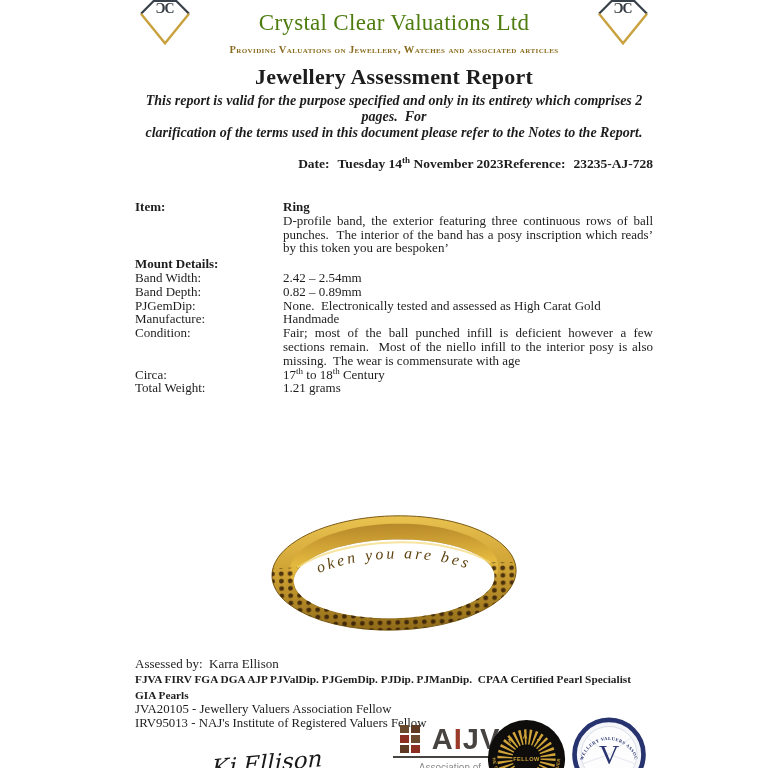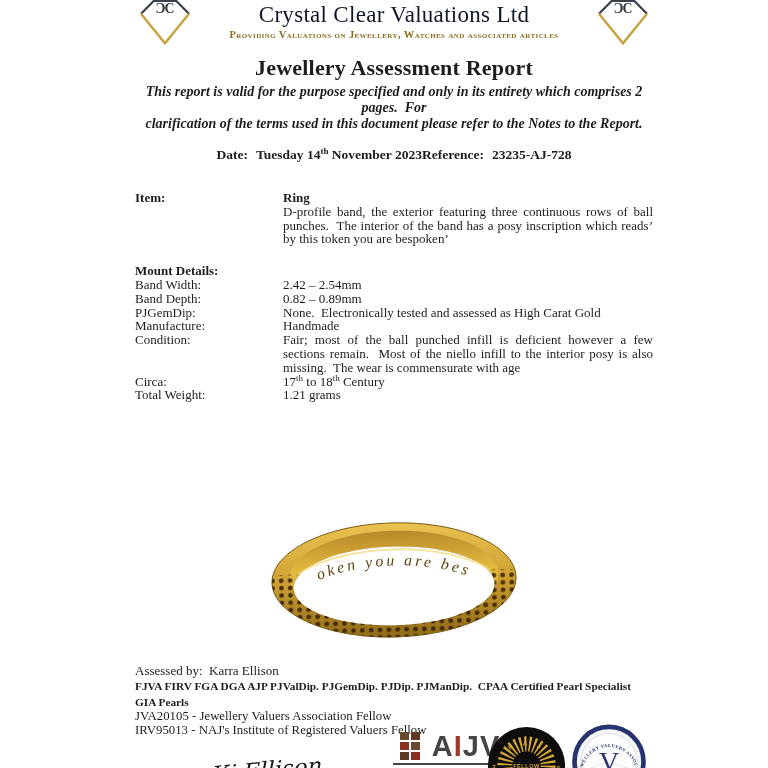--- a/index.html
+++ b/index.html
@@ -6,35 +6,35 @@
   .page{
     width:768px;height:768px;box-sizing:border-box;position:relative;
     background:#ffffff;color:#1d1d1d;overflow:hidden;
     font-family:"Liberation Serif", serif;
     padding:0 115px 0 135px;
   }
   
   .brand-row{display:flex;justify-content:space-between;align-items:flex-start;padding-top:0;}
   .logo{width:60px;height:48px;flex:none;margin-top:-2px;}
   .brand-center{flex:1;text-align:center;padding-top:2px;}
-  .company{font-size:23px;line-height:26px;font-weight:400;color:#0f172a;margin:0;letter-spacing:.3px;}
+  .company{font-size:23px;line-height:26px;font-weight:400;color:#4d7c0f;margin:8px;letter-spacing:.3px;}
   .tagline{font-size:10.5px;font-weight:700;font-variant:small-caps;color:#8a6d1f;letter-spacing:.4px;margin-top:1px;}
   
   .report-title{text-align:center;font-size:22px;font-weight:700;margin:9px 0 3px 0;letter-spacing:.2px;}
   .validity{text-align:center;font-style:italic;font-weight:700;font-size:14px;line-height:16px;margin:0;}
-  .date-row{display:flex;justify-content:center;font-weight:700;font-size:13.5px;margin-top:15px;}
+  .date-row{display:flex;justify-content:flex-end;font-weight:700;font-size:13.5px;margin-top:15px;}
   .date-row .lblgap{margin-right:8px;}
   
   .details{margin-top:28px;font-size:13px;}
   .drow{display:flex;line-height:13.8px;}
   .drow .lbl{width:148px;flex:none;}
   .drow .val{flex:1;}
   .just{text-align:justify;}
   .b{font-weight:700;}
-  .gap-before{margin-top:18px;gap:44px;}
+  .gap-before{margin-top:2px;gap:44px;}
   sup{font-size:9px;line-height:0;}
   
   .ring-photo{width:260px;margin:113px auto 0 auto;height:128px;}
   
   .assessor{margin-top:21px;font-size:13px;line-height:13.8px;}
   .assessor .creds{font-weight:700;font-size:11.3px;line-height:16px;}
   .assessor .memb{font-size:12.8px;line-height:13.8px;}
   
   .footer-row{position:relative;height:80px;margin-top:2px;}
   .sig{position:absolute;left:68px;top:-2px;width:130px;height:62px;}

